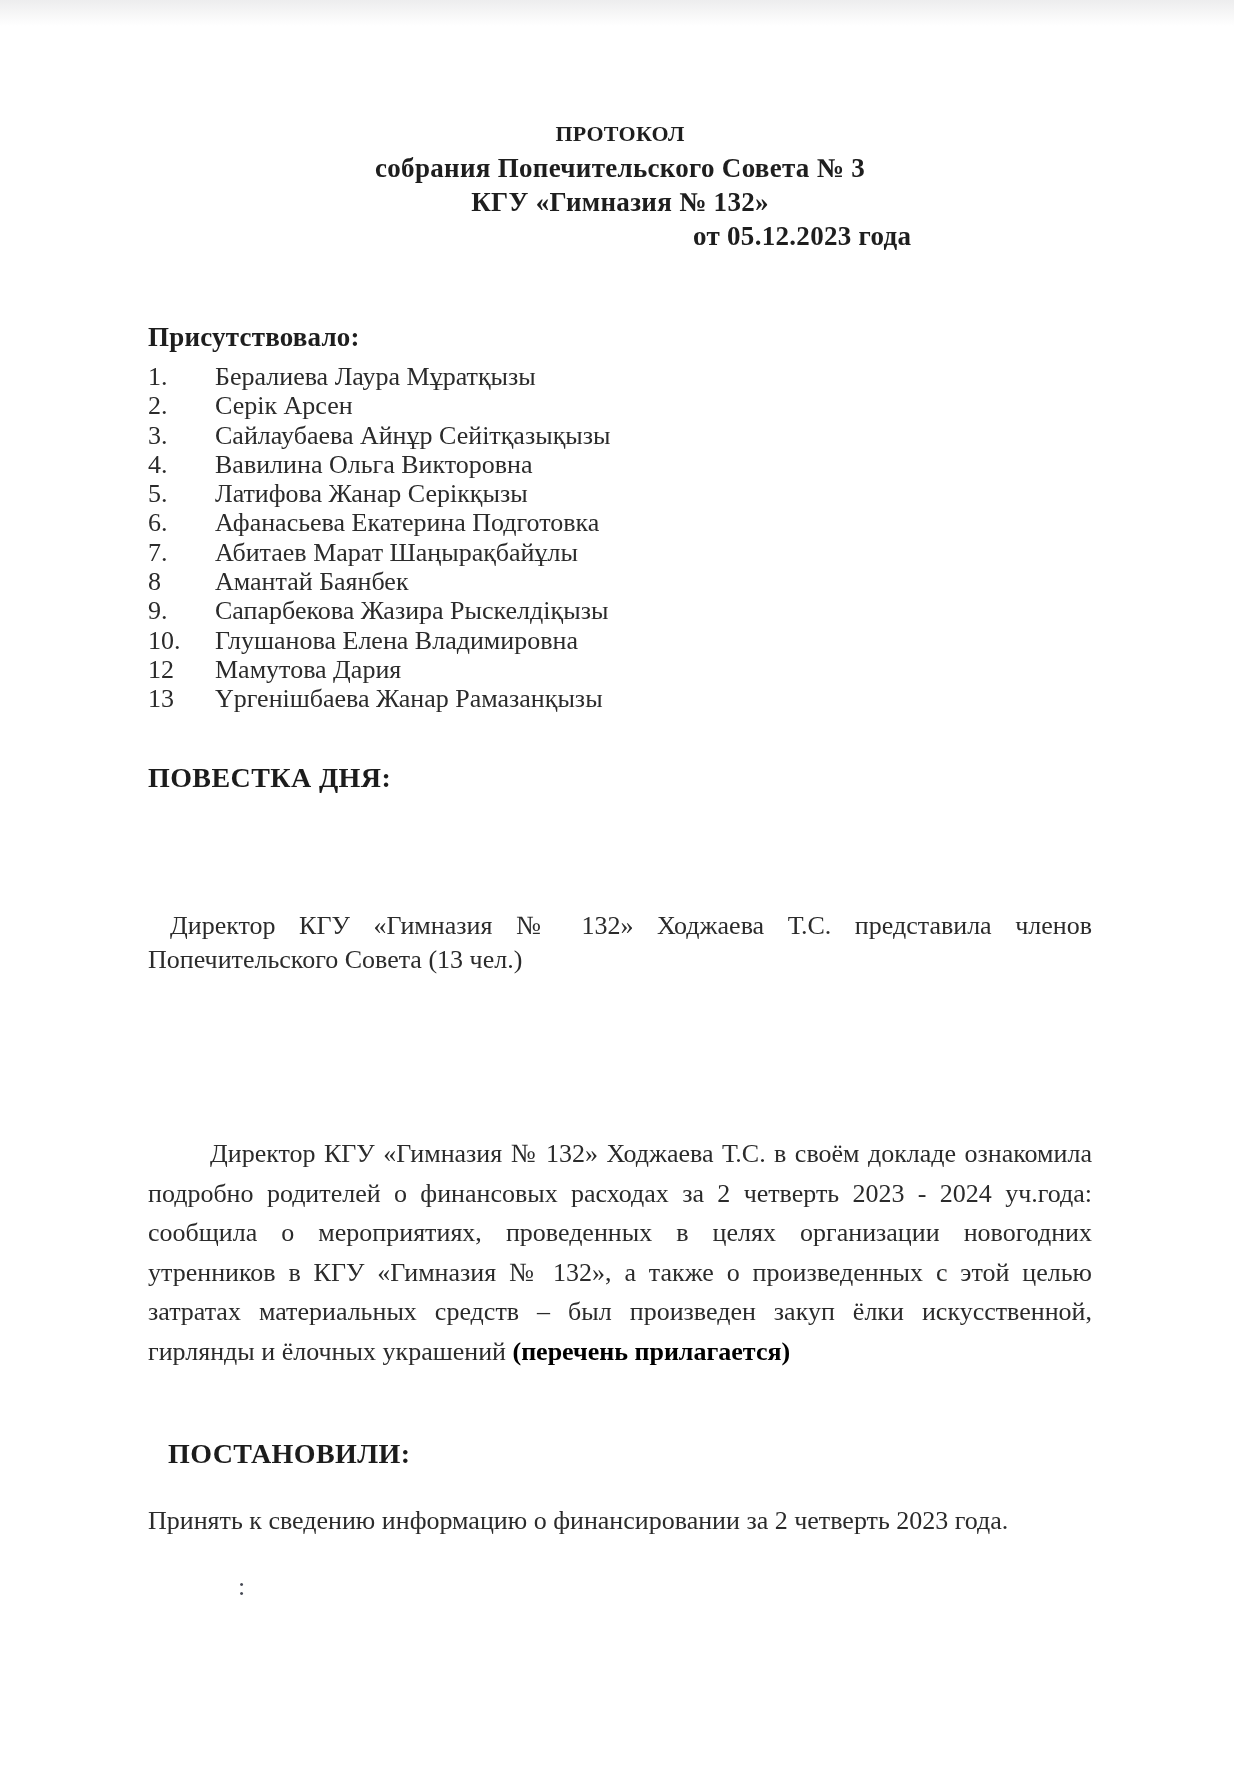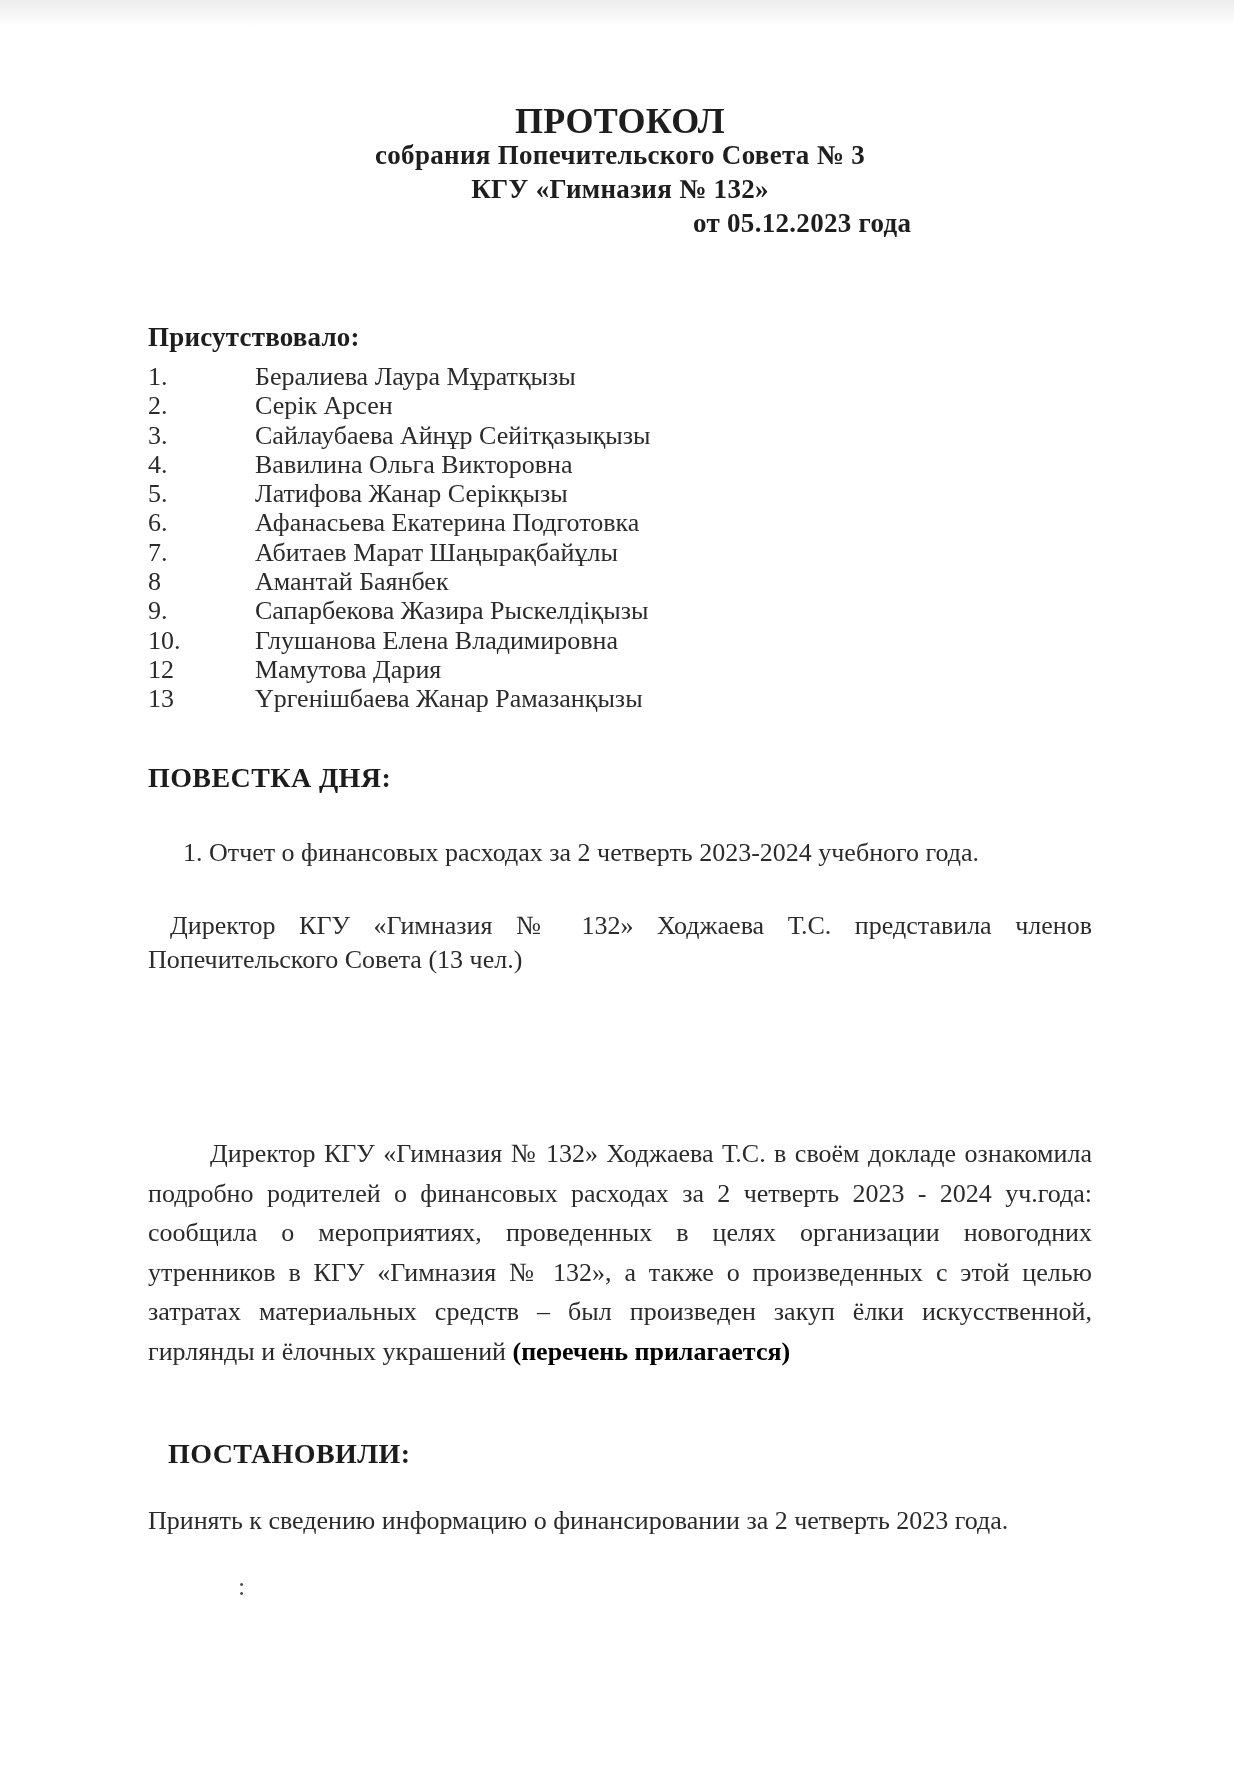--- a/index.html
+++ b/index.html
@@ -32,42 +32,42 @@
   
   .title-block {
     left: 148px; top: 104px; width: 944px;
     text-align: center;
     font-weight: bold;
     color: #1e1e1e;
     line-height: 34px;
     font-size: 27px;
     letter-spacing: 0.3px;
   }
-  .title-main { font-size: 36px; }
+  .title-main { font-size: 22px; margin-top: 13px; }
   .title-date {
     text-align: left;
     padding-left: 545px;
   }
 
   
   .attendees { left: 148px; top: 322px; width: 944px; }
   .attendees-heading {
     font-weight: bold;
     font-size: 27px;
     color: #1e1e1e;
     margin: 0 0 9px 0;
     letter-spacing: 0.2px;
   }
   .member-row {
     display: flex;
     line-height: 29.3px;
     font-size: 26px;
   }
   .member-num { width: 67px; flex: 0 0 67px; }
-  .member-name { flex: 1; margin-left: 40px; }
+  .member-name { flex: 1; }
 
   
   .agenda-heading {
     left: 148px; top: 762px;
     font-weight: bold;
     font-size: 28px;
     color: #1c1c1c;
     letter-spacing: 0.4px;
   }
   .agenda-item {
@@ -184,21 +184,20 @@
       <span class="member-num">12</span>
       <span class="member-name">Мамутова Дария</span>
     </div>
     <div class="member-row">
       <span class="member-num">13</span>
       <span class="member-name">Үргенішбаева Жанар Рамазанқызы</span>
     </div>
   </div>
 
   <div class="abs agenda-heading">ПОВЕСТКА ДНЯ:</div>
-  <div class="abs agenda-item">1.  Отчет о  финансовых расходах за 2 четверть 2023-2024 учебного года.</div>
 
   <div class="abs listened">
     <p class="listened-paragraph">Директор КГУ «Гимназия № 132» Ходжаева Т.С. представила членов Попечительского Совета (13 чел.)</p>
   </div>
 
   <div class="abs detail-paragraph"><span>Директор КГУ «Гимназия № 132» Ходжаева Т.С. в своём докладе ознакомила подробно родителей  о финансовых расходах за 2 четверть 2023 - 2024 уч.года:  сообщила о мероприятиях, проведенных в целях организации новогодних утренников в КГУ «Гимназия № 132», а также о произведенных с этой целью  затратах материальных средств – был произведен закуп ёлки искусственной, гирлянды и ёлочных украшений </span><span class="bold-seg">(перечень прилагается)</span></div>
 
   <div class="abs resolved-heading">ПОСТАНОВИЛИ:</div>
   <div class="abs resolution-paragraph">Принять к сведению информацию о финансировании  за 2 четверть 2023 года.</div>
   <div class="abs stray-colon">:</div>

